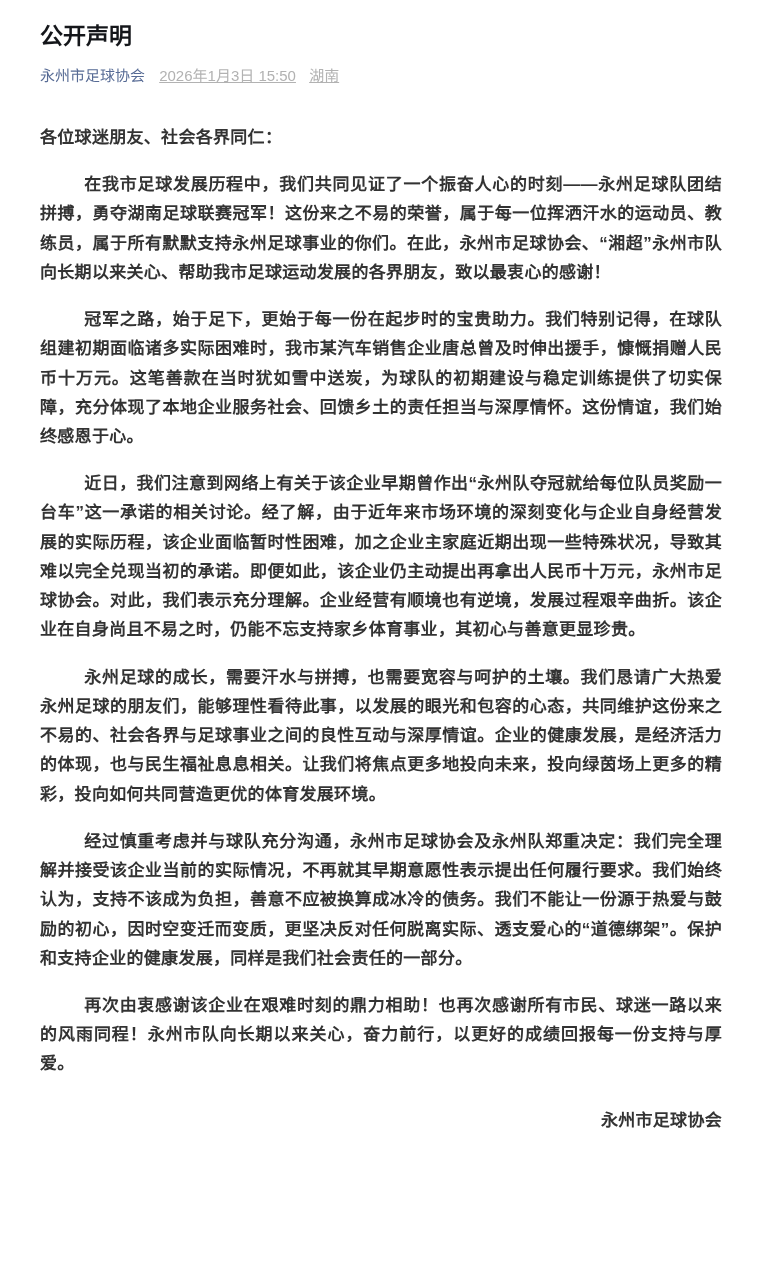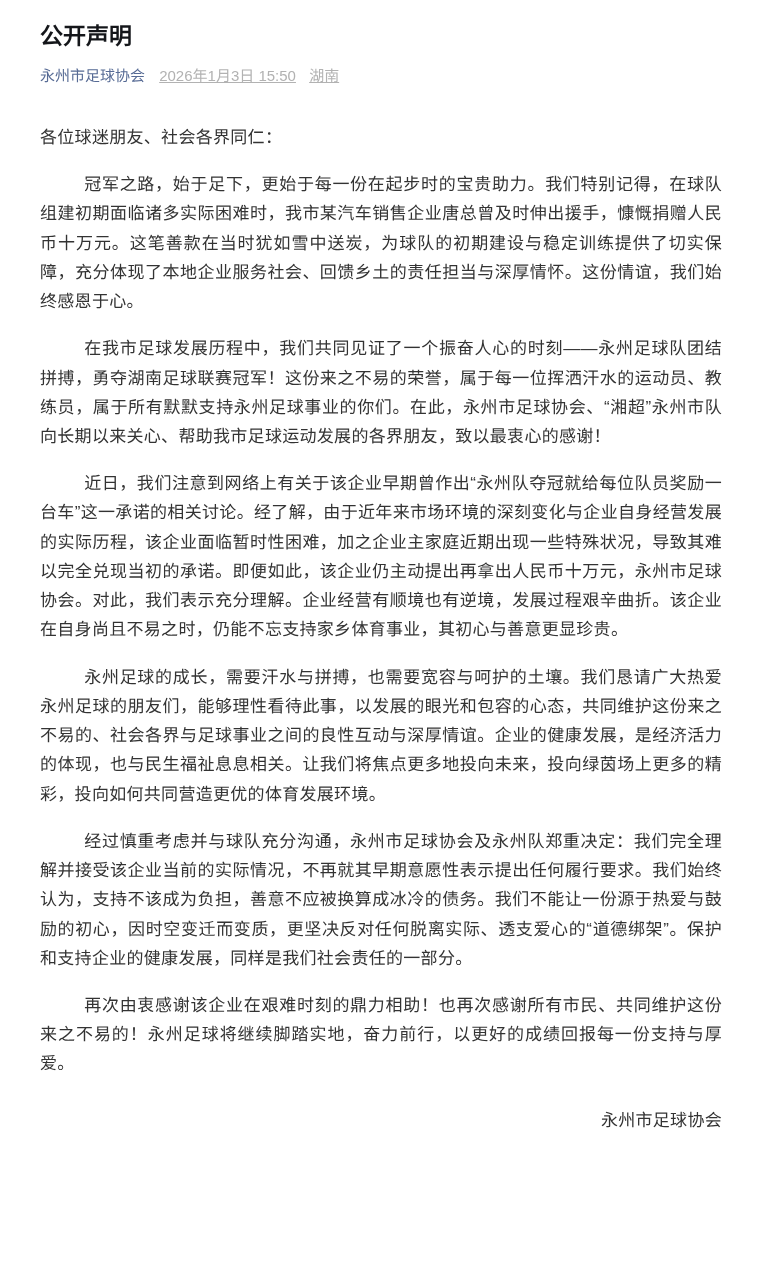--- a/index.html
+++ b/index.html
@@ -41,20 +41,21 @@
   .content {
     margin-top: 37px;
     font-size: 17px;
     color: #333333;
     line-height: 1.72;
     letter-spacing: 0.3px;
     text-align: justify;
   }
   .content p {
     margin: 0 0 18px 0;
+    font-weight: bold;
   }
   .content p.para {
     text-indent: 2.6em;
   }
   .signature {
     text-align: right;
     margin-top: 27px;
   }
   .signature p {
     margin: 0 0 5px 0;
@@ -70,26 +71,26 @@
   <div class="byline">
     <a class="author">永州市足球协会</a>
     <span class="meta">2026年1月3日 15:50</span>
     <span class="meta">湖南</span>
   </div>
 
   <div class="content">
 
     <p class="salutation">各位球迷朋友、社会各界同仁：</p>
 
+    <p class="para">在我市足球发展历程中，我们共同见证了一个振奋人心的时刻——永州足球队团结拼搏，勇夺湖南足球联赛冠军！这份来之不易的荣誉，属于每一位挥洒汗水的运动员、教练员，属于所有默默支持永州足球事业的你们。在此，永州市足球协会、“湘超”永州市队向长期以来关心、帮助我市足球运动发展的各界朋友，致以最衷心的感谢！</p>
     <p class="para">冠军之路，始于足下，更始于每一份在起步时的宝贵助力。我们特别记得，在球队组建初期面临诸多实际困难时，我市某汽车销售企业唐总曾及时伸出援手，慷慨捐赠人民币十万元。这笔善款在当时犹如雪中送炭，为球队的初期建设与稳定训练提供了切实保障，充分体现了本地企业服务社会、回馈乡土的责任担当与深厚情怀。这份情谊，我们始终感恩于心。</p>
-    <p class="para">在我市足球发展历程中，我们共同见证了一个振奋人心的时刻——永州足球队团结拼搏，勇夺湖南足球联赛冠军！这份来之不易的荣誉，属于每一位挥洒汗水的运动员、教练员，属于所有默默支持永州足球事业的你们。在此，永州市足球协会、“湘超”永州市队向长期以来关心、帮助我市足球运动发展的各界朋友，致以最衷心的感谢！</p>
     <p class="para">近日，我们注意到网络上有关于该企业早期曾作出“永州队夺冠就给每位队员奖励一台车”这一承诺的相关讨论。经了解，由于近年来市场环境的深刻变化与企业自身经营发展的实际历程，该企业面临暂时性困难，加之企业主家庭近期出现一些特殊状况，导致其难以完全兑现当初的承诺。即便如此，该企业仍主动提出再拿出人民币十万元，永州市足球协会。对此，我们表示充分理解。企业经营有顺境也有逆境，发展过程艰辛曲折。该企业在自身尚且不易之时，仍能不忘支持家乡体育事业，其初心与善意更显珍贵。</p>
     <p class="para">永州足球的成长，需要汗水与拼搏，也需要宽容与呵护的土壤。我们恳请广大热爱永州足球的朋友们，能够理性看待此事，以发展的眼光和包容的心态，共同维护这份来之不易的、社会各界与足球事业之间的良性互动与深厚情谊。企业的健康发展，是经济活力的体现，也与民生福祉息息相关。让我们将焦点更多地投向未来，投向绿茵场上更多的精彩，投向如何共同营造更优的体育发展环境。</p>
     <p class="para">经过慎重考虑并与球队充分沟通，永州市足球协会及永州队郑重决定：我们完全理解并接受该企业当前的实际情况，不再就其早期意愿性表示提出任何履行要求。我们始终认为，支持不该成为负担，善意不应被换算成冰冷的债务。我们不能让一份源于热爱与鼓励的初心，因时空变迁而变质，更坚决反对任何脱离实际、透支爱心的“道德绑架”。保护和支持企业的健康发展，同样是我们社会责任的一部分。</p>
-    <p class="para">再次由衷感谢该企业在艰难时刻的鼎力相助！也再次感谢所有市民、共同维护这份来之不易的！永州足球将继续脚踏实地，奋力前行，以更好的成绩回报每一份支持与厚爱。</p>
+    <p class="para">再次由衷感谢该企业在艰难时刻的鼎力相助！也再次感谢所有市民、球迷一路以来的风雨同程！永州市队向长期以来关心，奋力前行，以更好的成绩回报每一份支持与厚爱。</p>
 
     <div class="signature">
       <p>永州市足球协会</p>
     </div>
 
   </div>
 
 </div>
 
 </body></html>

